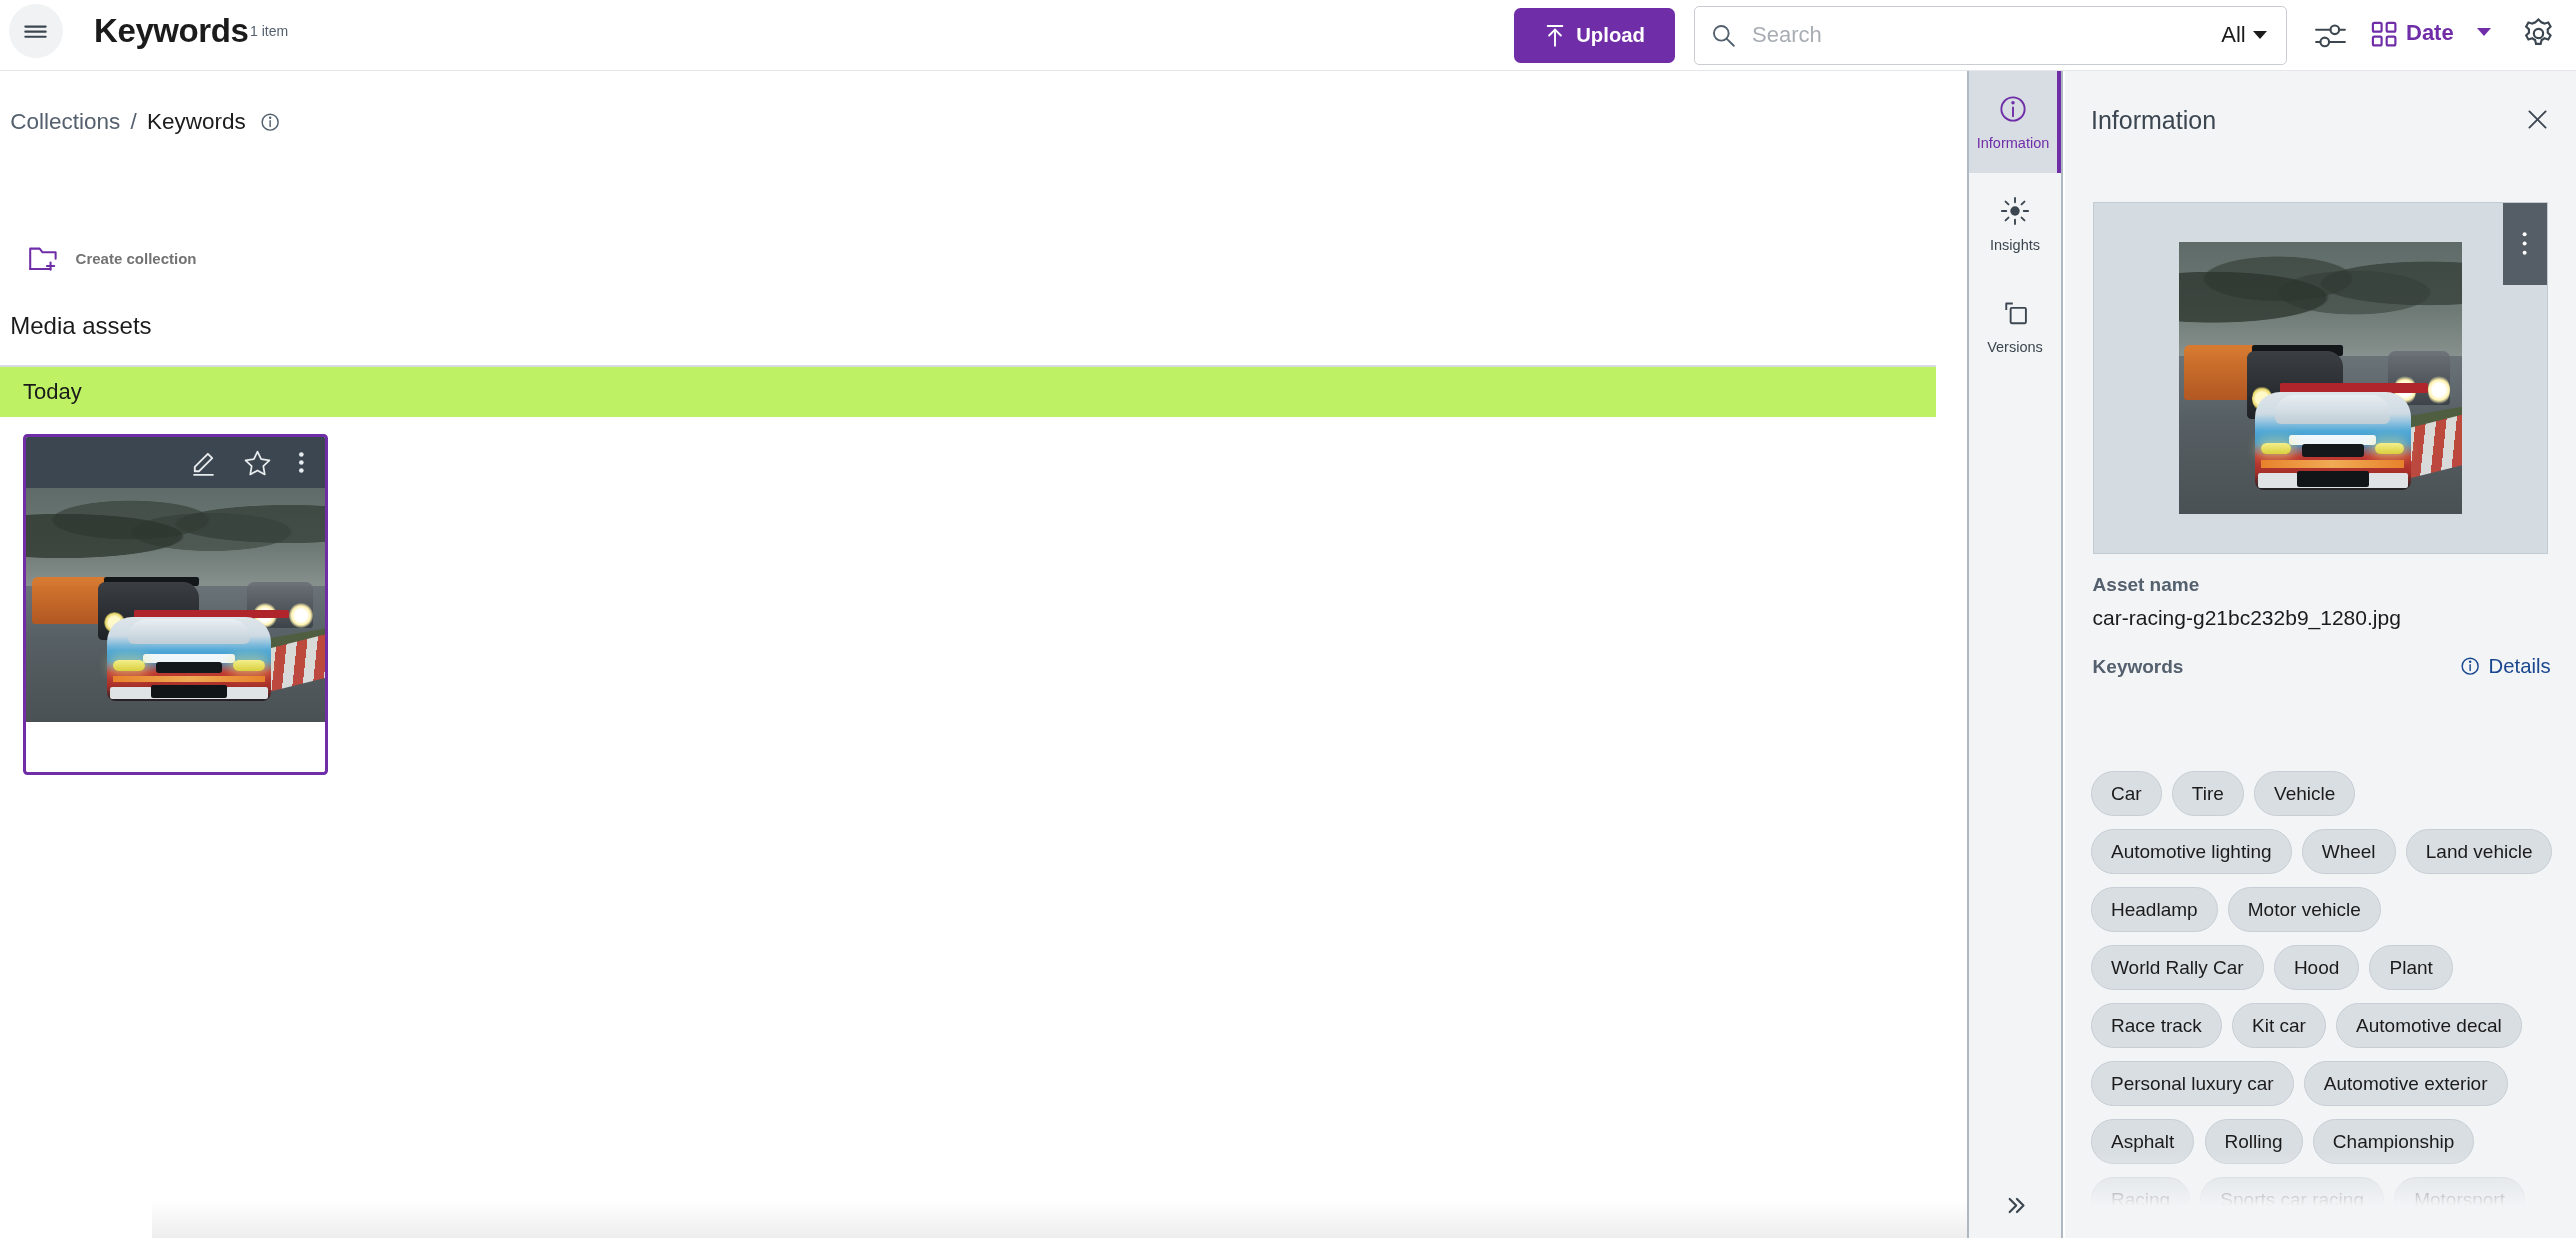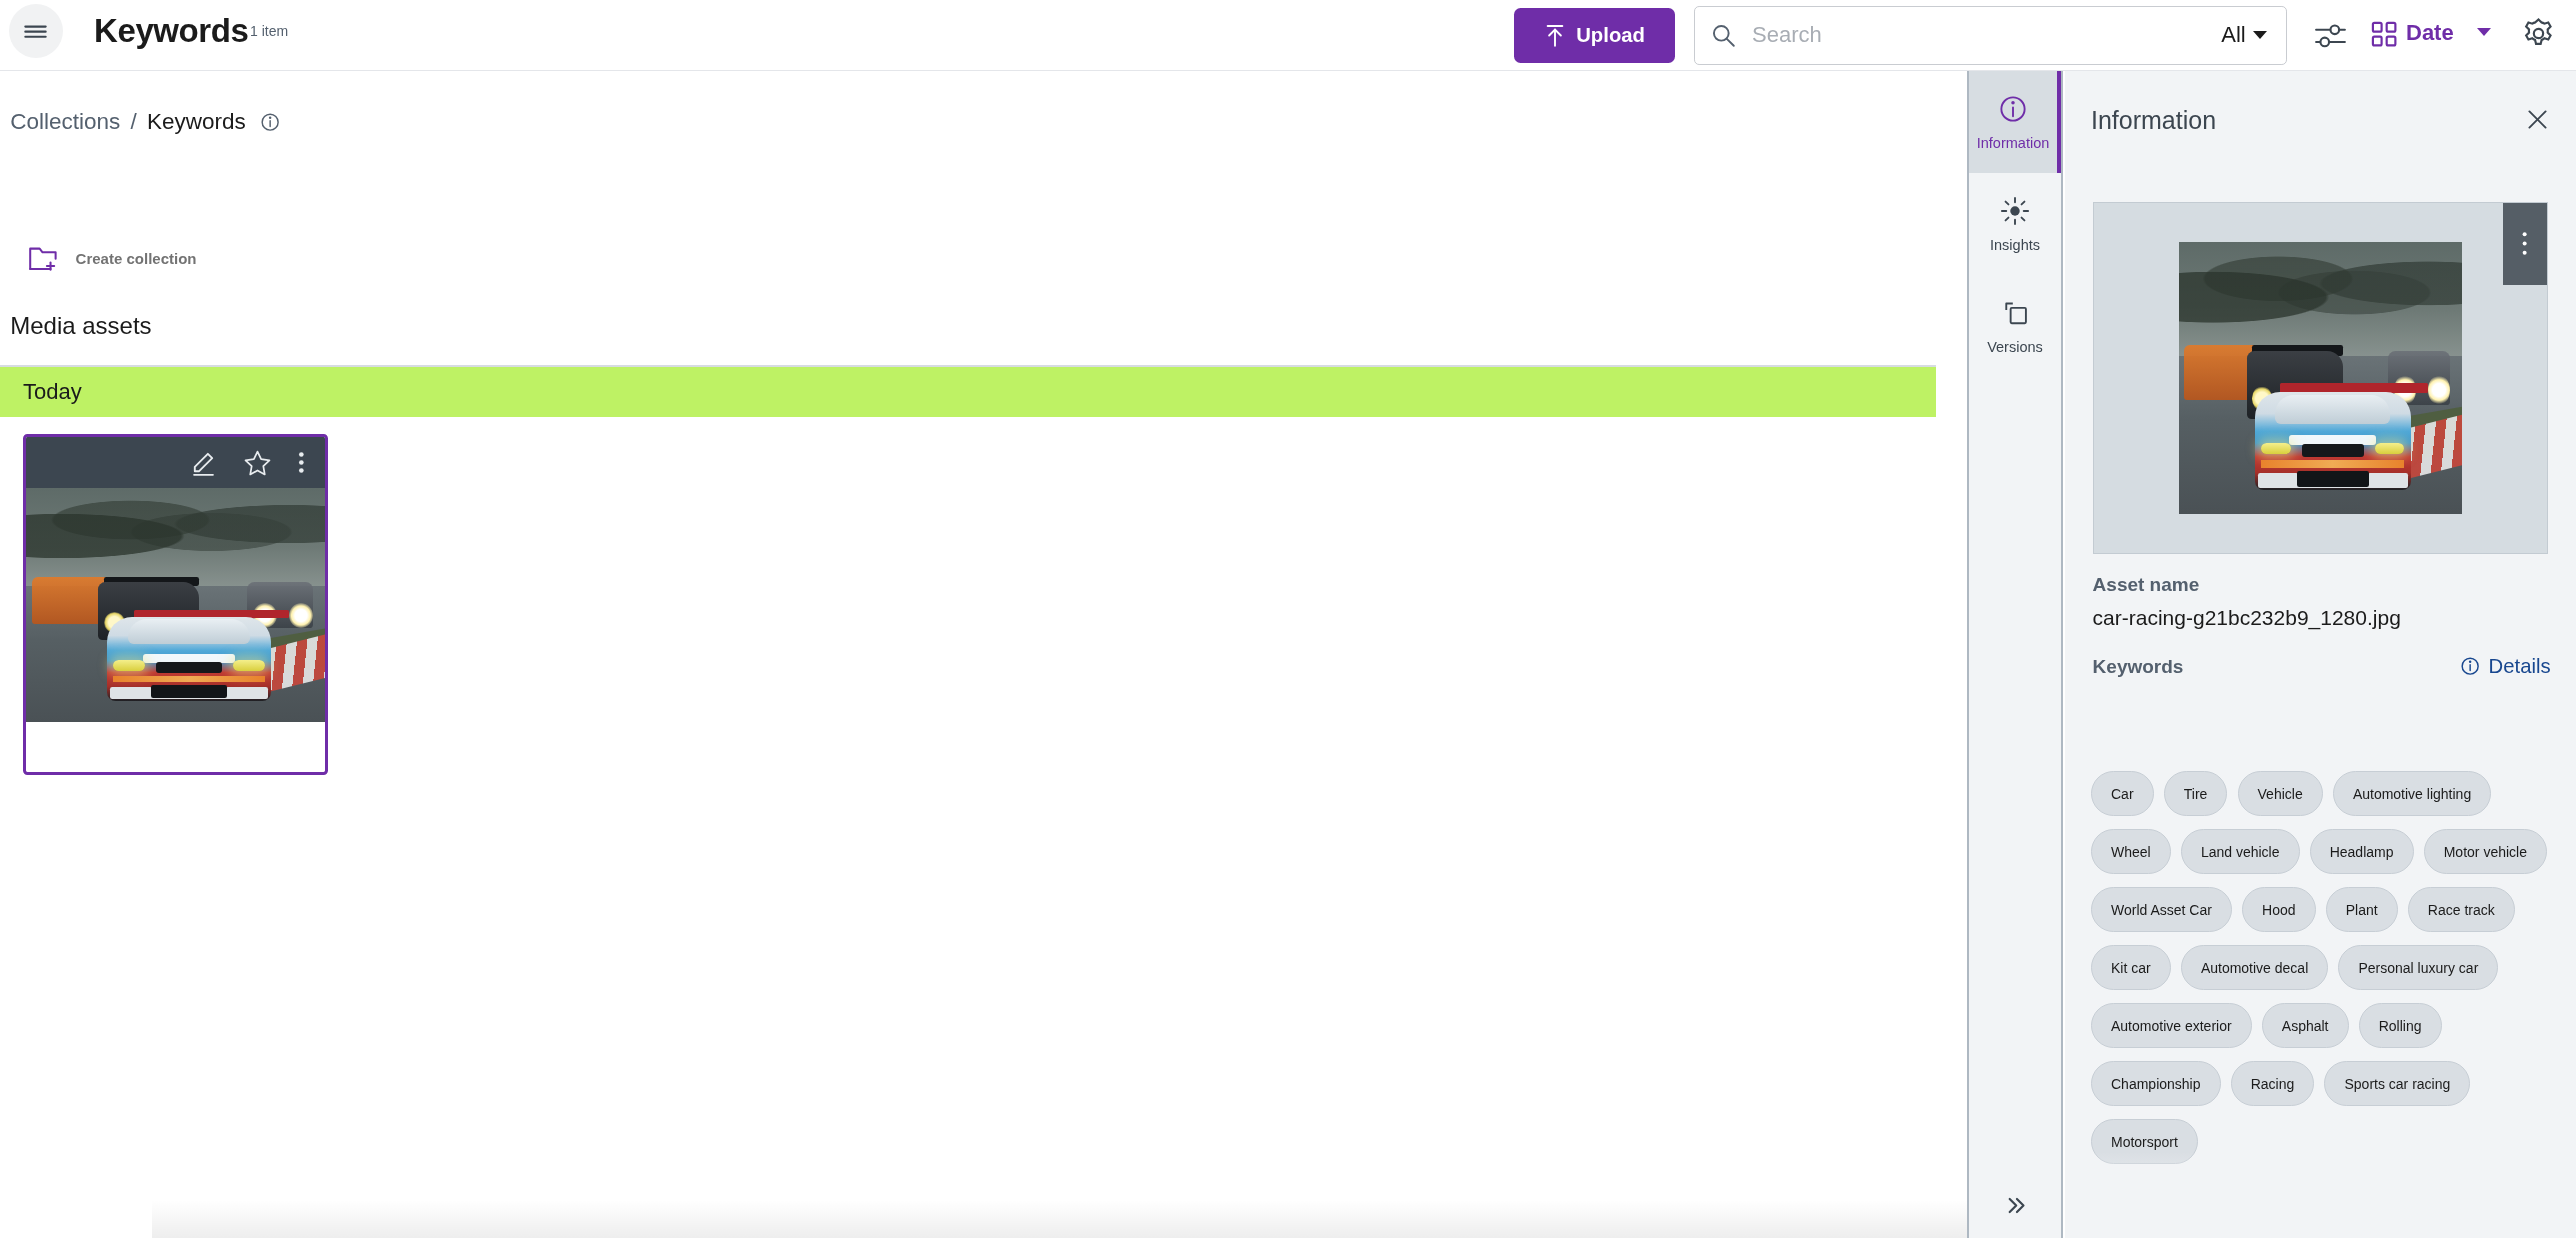--- a/index.html
+++ b/index.html
@@ -343,21 +343,21 @@
     position: absolute; top: 700px; left: 26px;
     width: 464px;
     display: flex; flex-wrap: wrap;
     gap: 13px 10.2px;
   }
   .chip {
     height: 45px; padding: 0 19px;
     border-radius: 22.5px;
     background: #d9dee3; border: 0.7px solid #c7ced5;
     display: flex; align-items: center;
-    font-size: 14px; color: #1b1b1b;
+    font-size: 19px; color: #1b1b1b;
     white-space: nowrap;
     cursor: pointer;
   }
 
   .panel-fade {
     position: absolute; left: 0; bottom: 0;
     width: 100%; height: 87px;
     background: linear-gradient(180deg, rgba(242,244,246,0) 0%, #f2f4f6 62%);
     pointer-events: none;
   }
@@ -698,21 +698,21 @@
 
   <div class="chips" id="keyword-chips">
       <div class="chip">Car</div>
       <div class="chip">Tire</div>
       <div class="chip">Vehicle</div>
       <div class="chip">Automotive lighting</div>
       <div class="chip">Wheel</div>
       <div class="chip">Land vehicle</div>
       <div class="chip">Headlamp</div>
       <div class="chip">Motor vehicle</div>
-      <div class="chip">World Asset Car</div>
+      <div class="chip">World Rally Car</div>
       <div class="chip">Hood</div>
       <div class="chip">Plant</div>
       <div class="chip">Race track</div>
       <div class="chip">Kit car</div>
       <div class="chip">Automotive decal</div>
       <div class="chip">Personal luxury car</div>
       <div class="chip">Automotive exterior</div>
       <div class="chip">Asphalt</div>
       <div class="chip">Rolling</div>
       <div class="chip">Championship</div>

